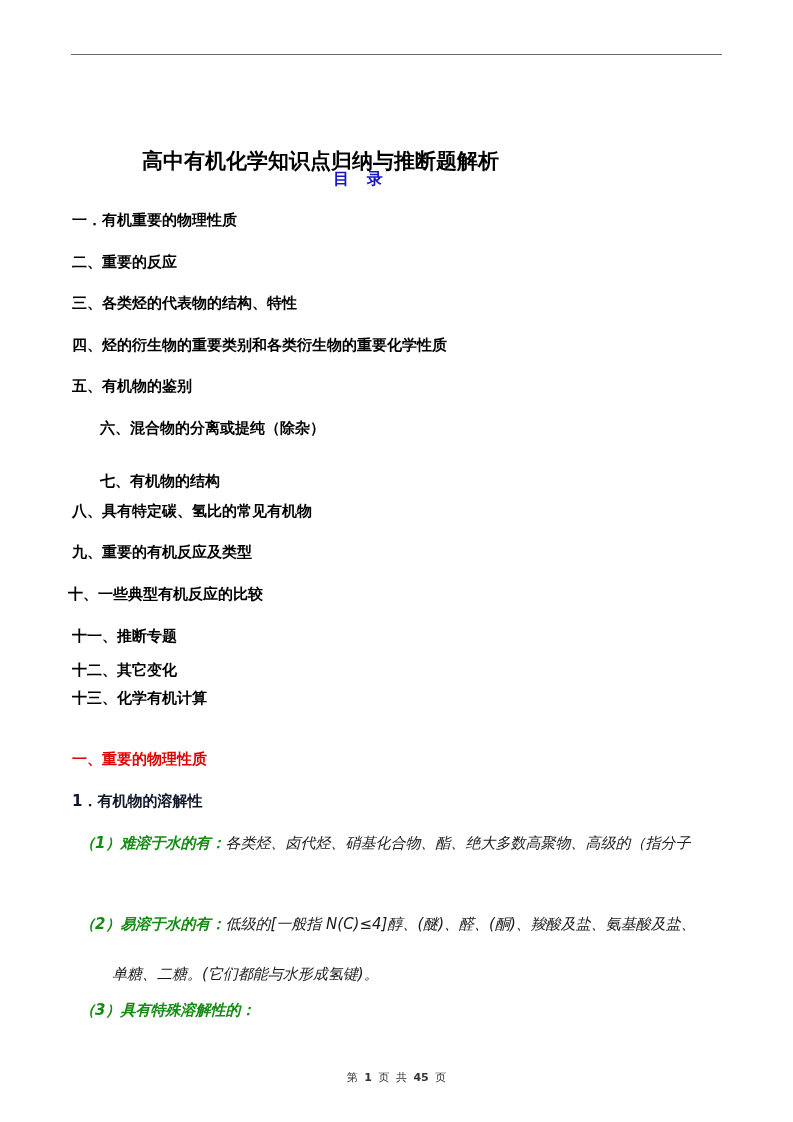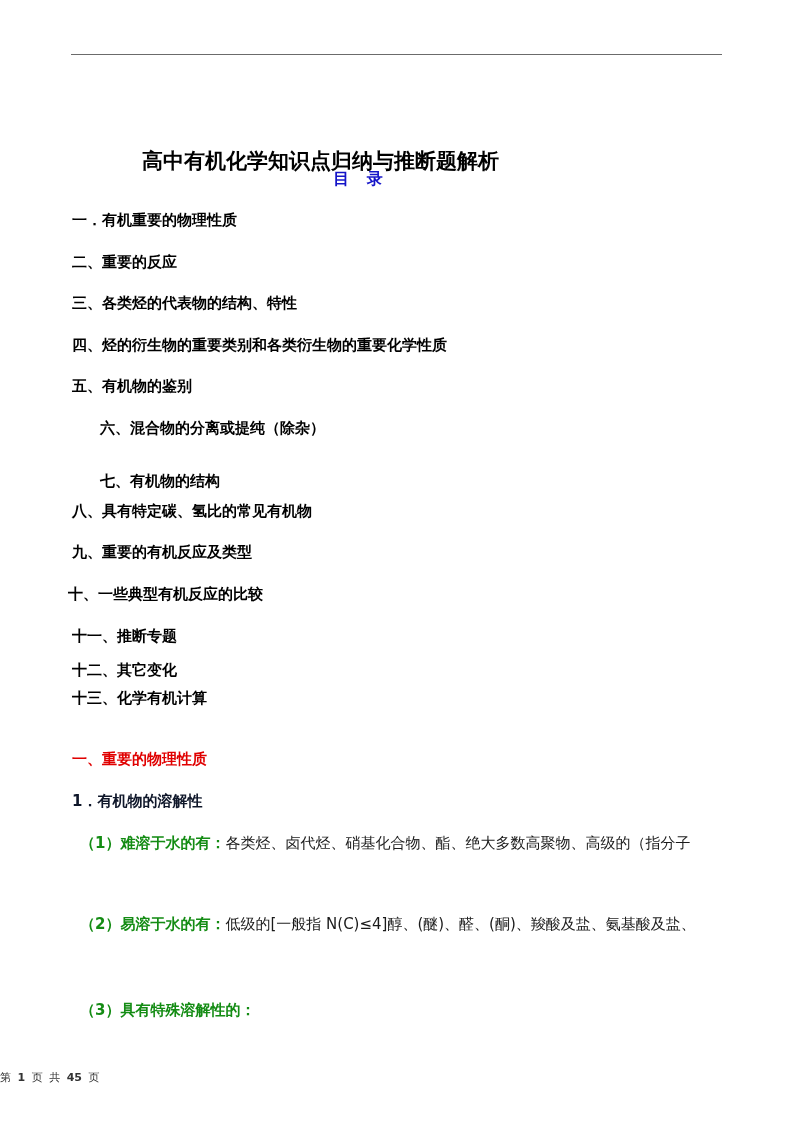--- a/index.html
+++ b/index.html
@@ -71,35 +71,36 @@
       color: #0f172a;
       white-space: nowrap;
     }
     .para {
       position: absolute;
       left: 80px;
       width: 650px;
       font-size: 15px;
       color: #1a1a1a;
       line-height: 50px;
+      font-style: italic;
     }
     .para .lead {
       color: #148c14;
       font-weight: bold;
     }
     .para .cont {
       display: block;
       padding-left: 32px;
     }
     .footer {
       position: absolute;
       left: 0;
       top: 1070px;
       width: 793px;
-      text-align: left;
+      text-align: center;
       font-family: "DejaVu Serif", "Liberation Serif", serif;
       font-size: 11px;
       color: #333;
       word-spacing: 3px;
     }
     .footer b { font-family: "DejaVu Sans", "Liberation Sans", sans-serif; }
   </style>
 </head>
 <body>
 
@@ -126,20 +127,21 @@
 
 <div class="section-red">一、重要的物理性质</div>
 <div class="section-blue">1．有机物的溶解性</div>
 
 <div class="para" style="top:818px;">
   <span class="lead">（1）难溶于水的有：</span><span>各类烃、卤代烃、硝基化合物、酯、绝大多数高聚物、高级的（指分子</span>
 </div>
 
 <div class="para" style="top:899px;">
   <span class="lead">（2）易溶于水的有：</span><span>低级的[一般指 N(C)≤4]醇、(醚)、醛、(酮)、羧酸及盐、氨基酸及盐、</span>
+  <span class="cont">单糖、二糖。(它们都能与水形成氢键)。</span>
 </div>
 
 <div class="para" style="top:985px;">
   <span class="lead">（3）具有特殊溶解性的：</span>
 </div>
 
 <div class="footer">
   <span>第</span>
   <b>1</b>
   <span>页 共</span>

